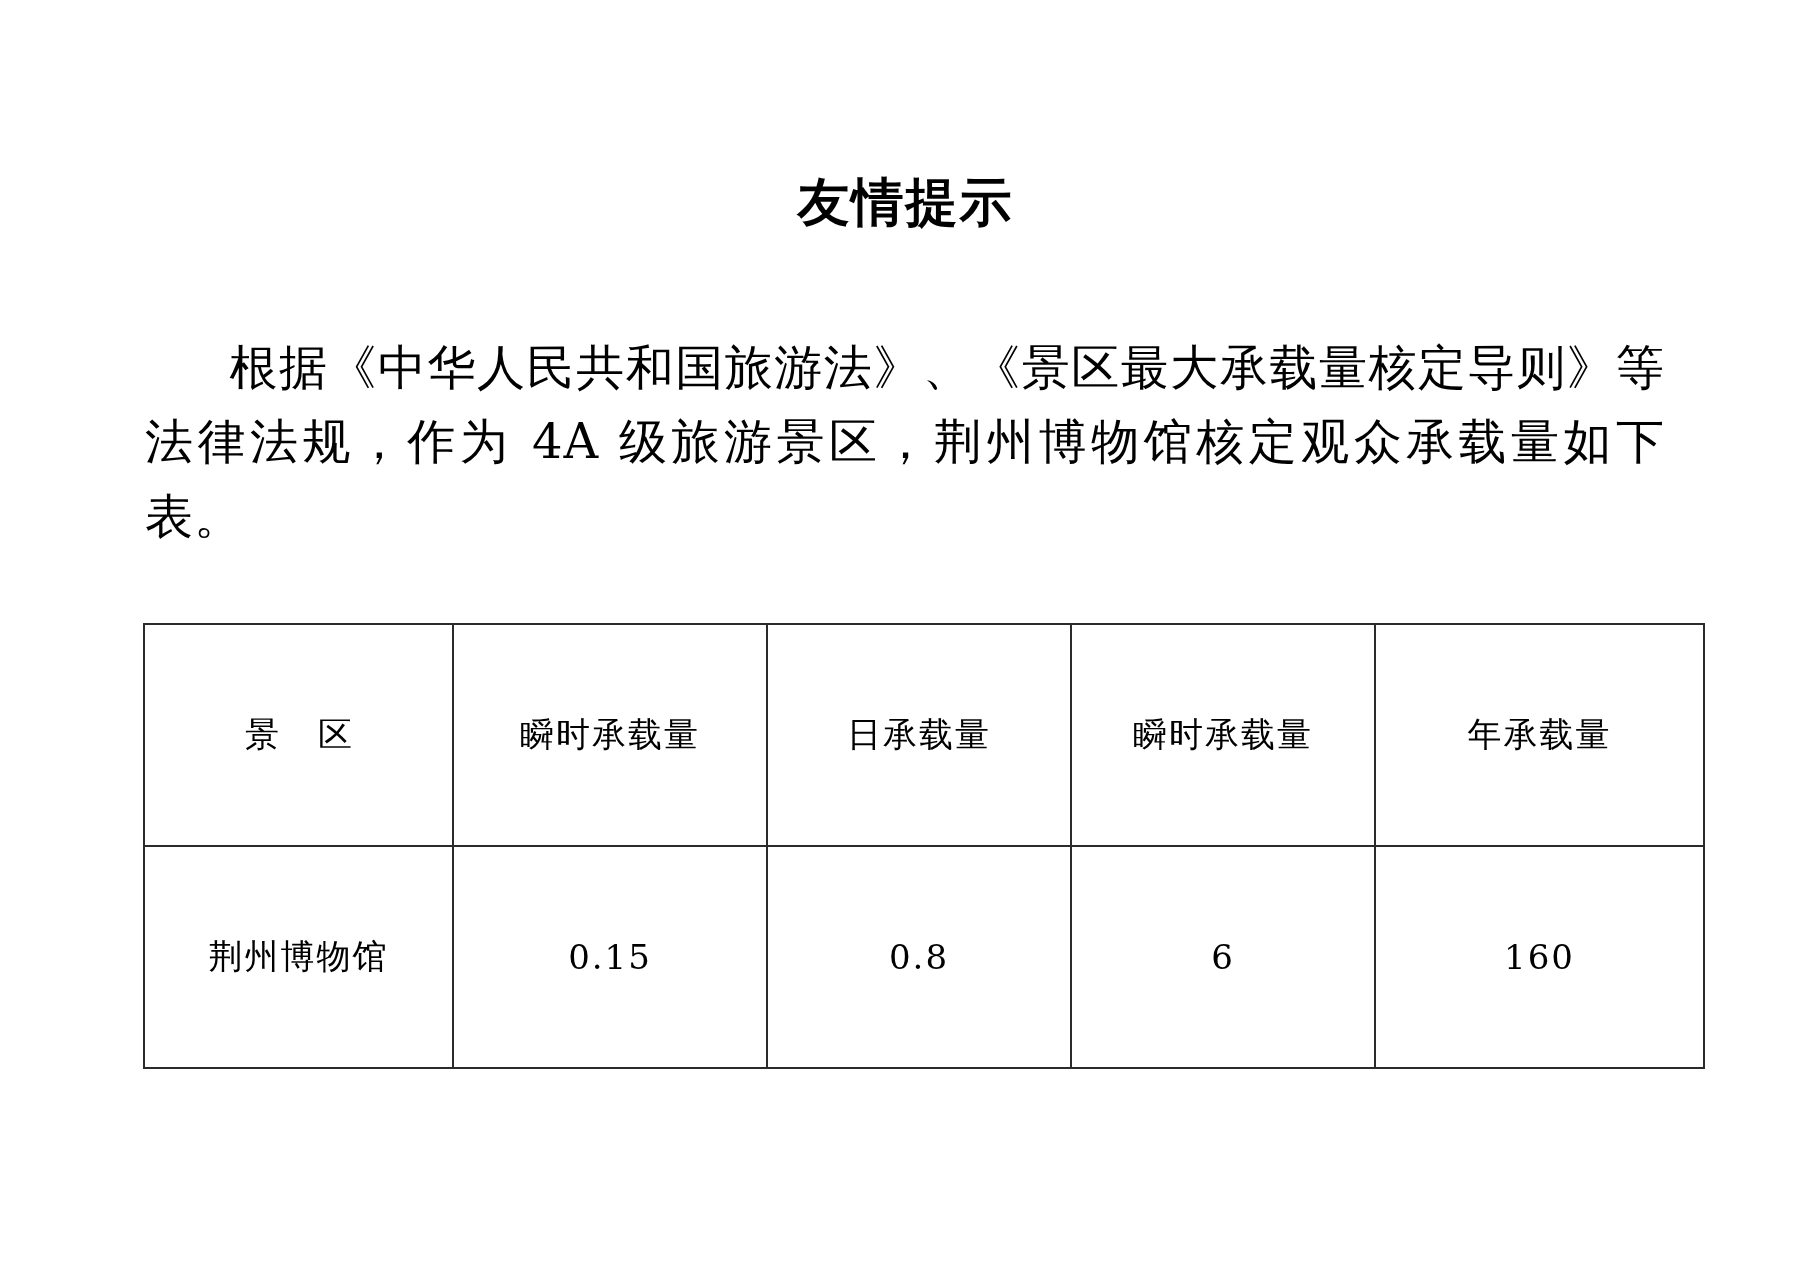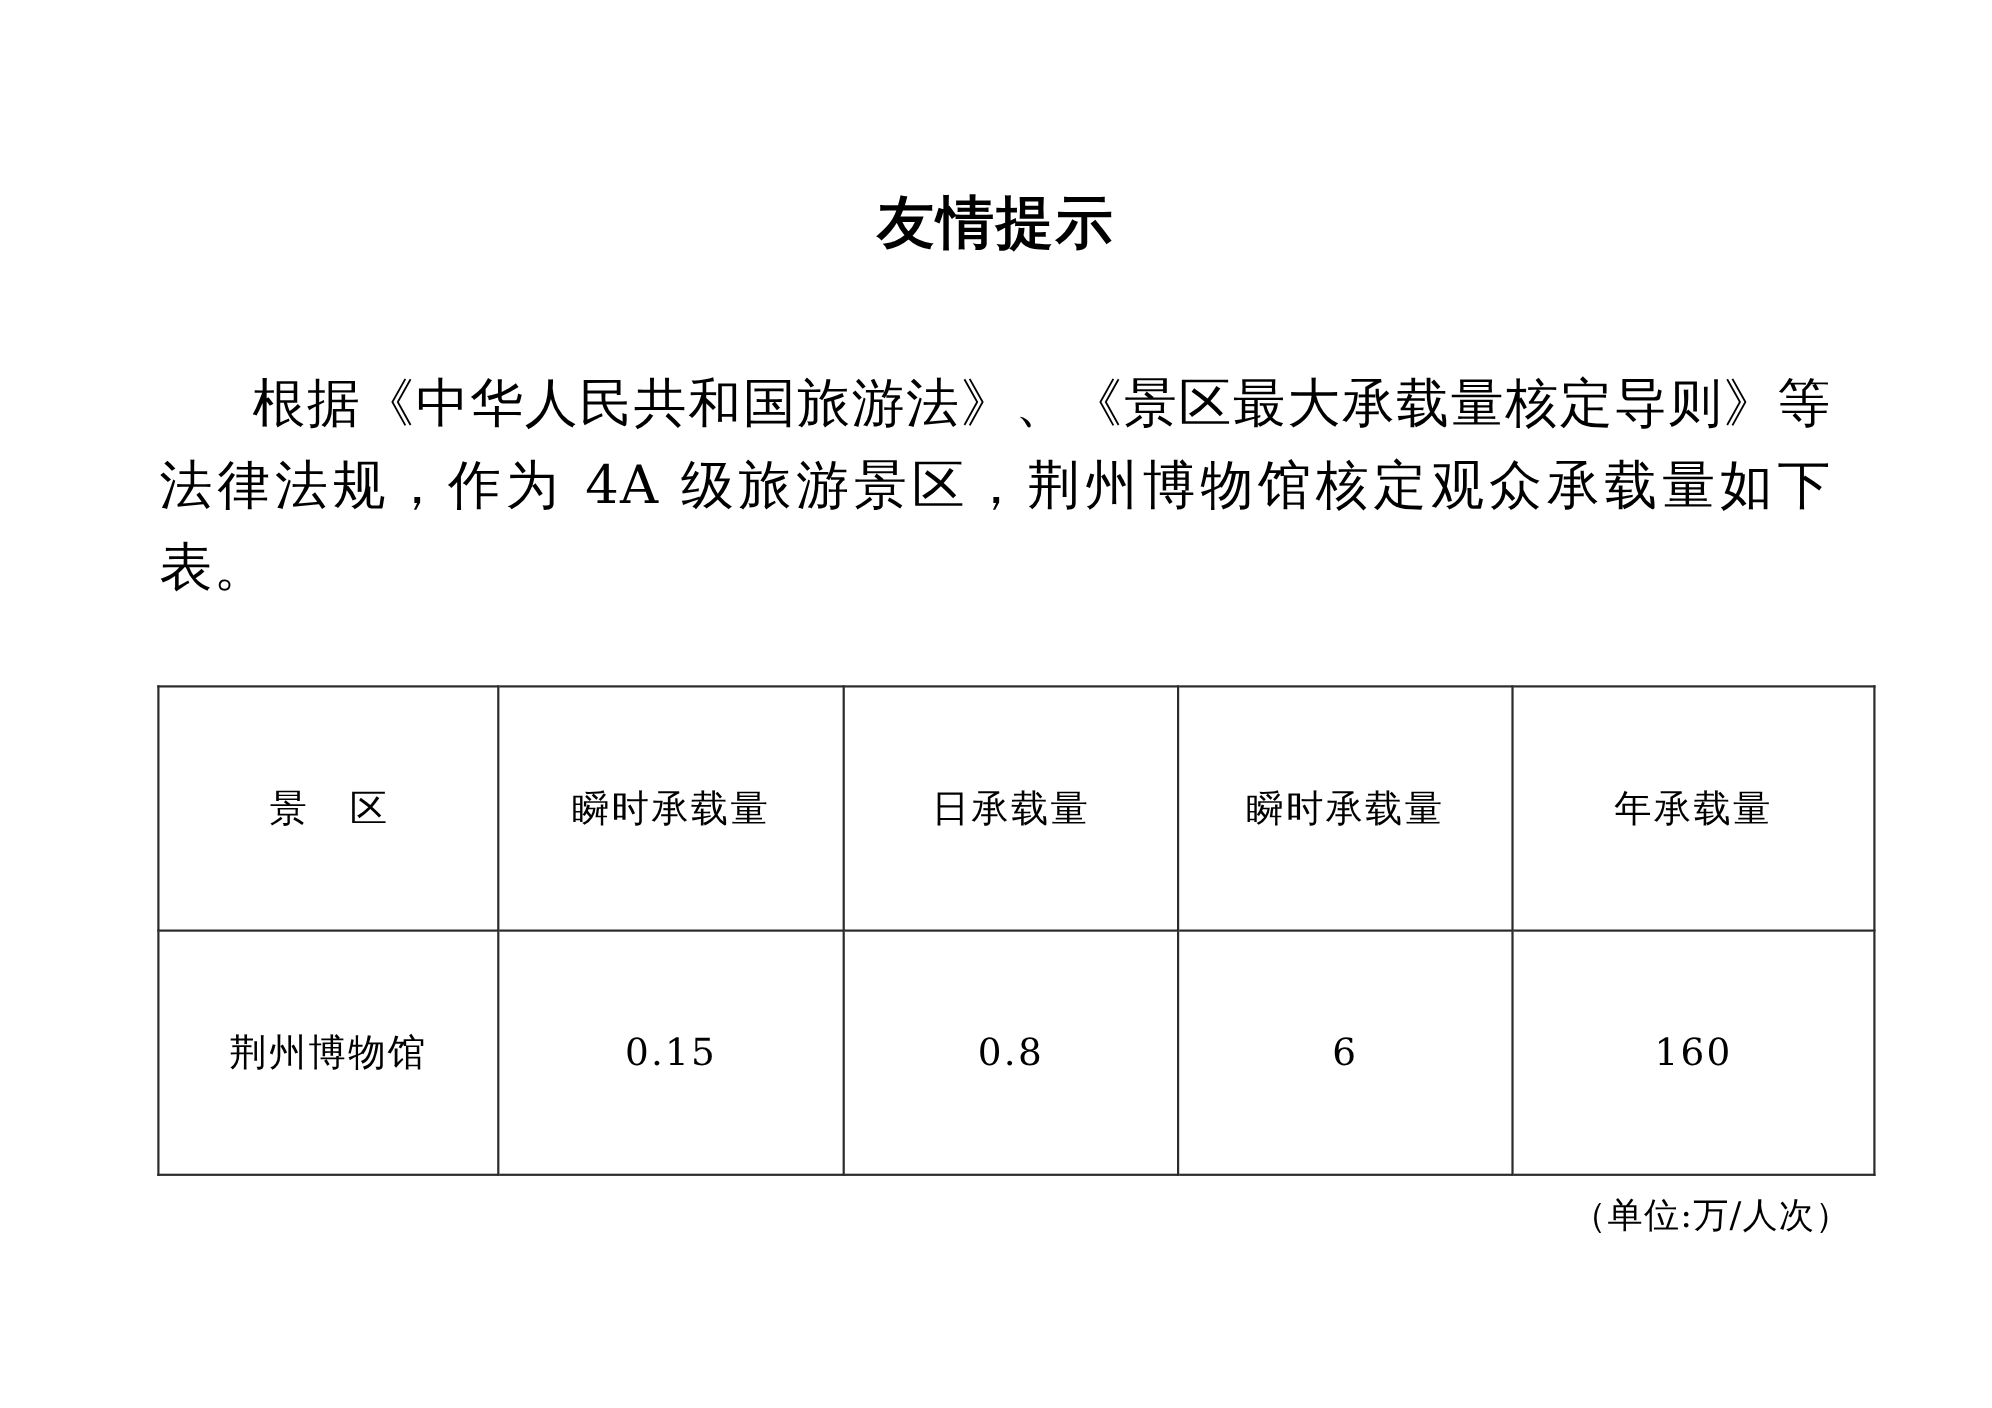--- a/index.html
+++ b/index.html
@@ -110,15 +110,14 @@
       <tr class="data-row">
         <td class="col-scenic">荆州博物馆</td>
         <td class="col-inst num">0.15</td>
         <td class="col-day num">0.8</td>
         <td class="col-month num">6</td>
         <td class="col-year num">160</td>
       </tr>
     </tbody>
   </table>
 
-  <div class="unit-note">（单位:万/人次）</div>
 
 </div>
 
 </body></html>

